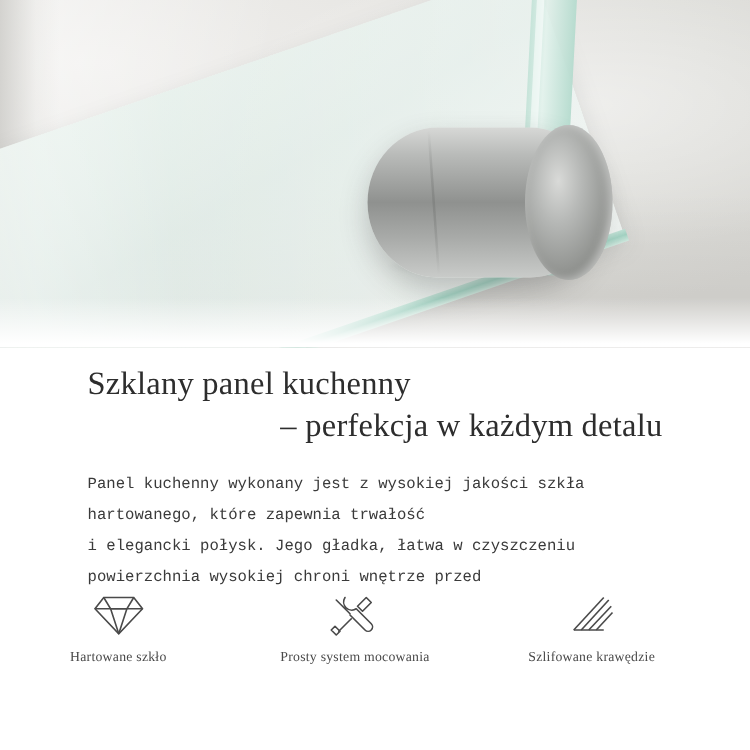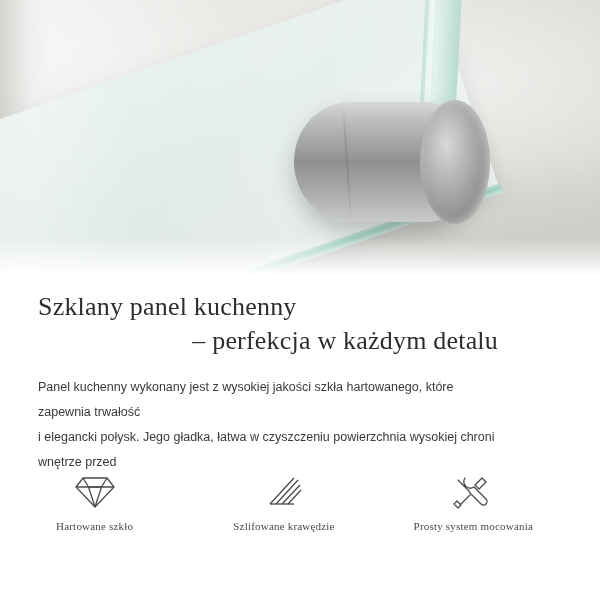--- a/index.html
+++ b/index.html
@@ -157,39 +157,40 @@
     height: 40px;
     background: linear-gradient(180deg, rgba(255,255,255,0) 0%, #ffffff 92%);
   }
 
   
   .content {
     position: absolute;
     left: 0;
     top: 278px;
     width: 536px;
+    padding-left: 32px;
   }
   .headline {
     margin: 0;
     padding: 12px 38px 0 38px;
     font-family: "Liberation Serif", serif;
     font-weight: 400;
     font-size: 26px;
     line-height: 1.32;
     color: #2d2d2d;
     letter-spacing: 0.2px;
   }
   .headline .line2 {
     display: block;
     text-align: right;
   }
   .body-copy {
     margin: 0;
     padding: 16px 38px 0 38px;
-    font-family: Liberation Sans, sans-serif;
+    font-family: Liberation Mono, monospace;
     font-size: 12.5px;
     line-height: 2.0;
     color: #3a3a3a;
   }
 
   
   .features {
     position: absolute;
     left: 0;
     top: 470px;
@@ -264,38 +265,38 @@
           <path d="M8 4 L13.5 13 L20 33"></path>
           <path d="M32 4 L26.5 13 L20 33"></path>
           <path d="M13.5 13 H26.5"></path>
         </svg>
       </div>
       <span class="feature-label">Hartowane szkło</span>
     </div>
 
     <div class="feature">
       <div class="feature-icon">
+        <svg width="42" height="36" viewBox="0 0 42 36" fill="none" stroke="#4a4a4a" stroke-width="1.3" stroke-linejoin="round" stroke-linecap="round">
+          <path d="M6 6 L17 17 M13 4 a6.5 6.5 0 0 0 9 9 L34 25 a3.5 3.5 0 0 1 -5 5 L17 18"></path>
+          <path d="M30 4 L34 8 L27 15 L23 11 Z"></path>
+          <path d="M8 31 L18 21"></path>
+          <path d="M5 27 L9 31 L6 34 L2 30 Z"></path>
+        </svg>
+      </div>
+      <span class="feature-label">Prosty system mocowania</span>
+    </div>
+
+    <div class="feature">
+      <div class="feature-icon">
         <svg width="40" height="36" viewBox="0 0 40 36" fill="none" stroke="#4a4a4a" stroke-width="1.3">
           <path d="M6 30 L30 4"></path>
           <path d="M12 30 L34 6"></path>
           <path d="M18 30 L36 11"></path>
           <path d="M24 30 L37 16"></path>
           <path d="M6 30 H30"></path>
         </svg>
       </div>
       <span class="feature-label">Szlifowane krawędzie</span>
     </div>
 
-    <div class="feature">
-      <div class="feature-icon">
-        <svg width="42" height="36" viewBox="0 0 42 36" fill="none" stroke="#4a4a4a" stroke-width="1.3" stroke-linejoin="round" stroke-linecap="round">
-          <path d="M6 6 L17 17 M13 4 a6.5 6.5 0 0 0 9 9 L34 25 a3.5 3.5 0 0 1 -5 5 L17 18"></path>
-          <path d="M30 4 L34 8 L27 15 L23 11 Z"></path>
-          <path d="M8 31 L18 21"></path>
-          <path d="M5 27 L9 31 L6 34 L2 30 Z"></path>
-        </svg>
-      </div>
-      <span class="feature-label">Prosty system mocowania</span>
-    </div>
-
 
   </div>
 </div>
 
 </body></html>

